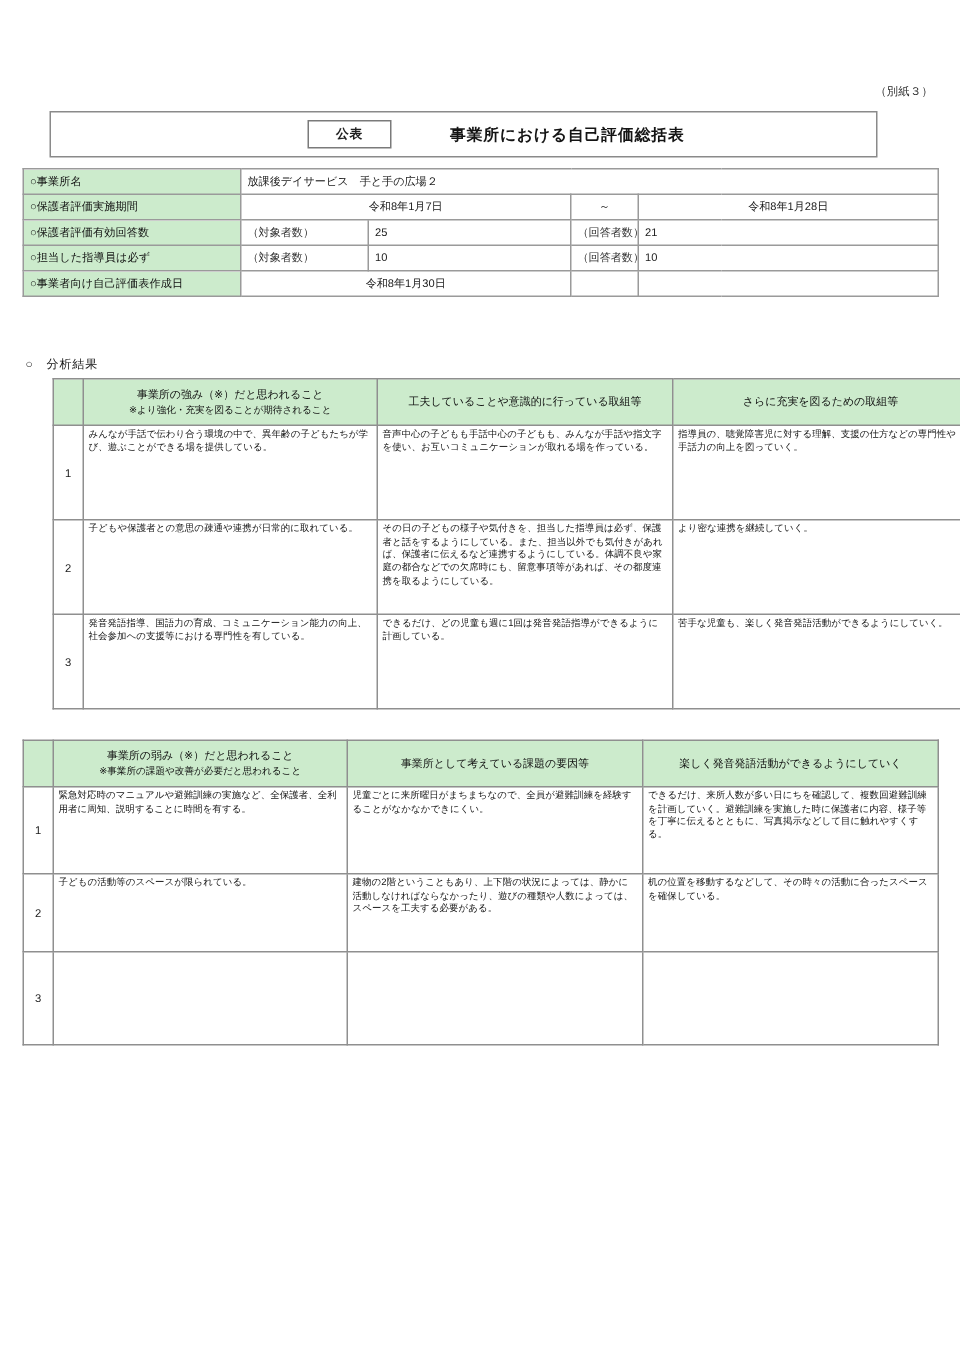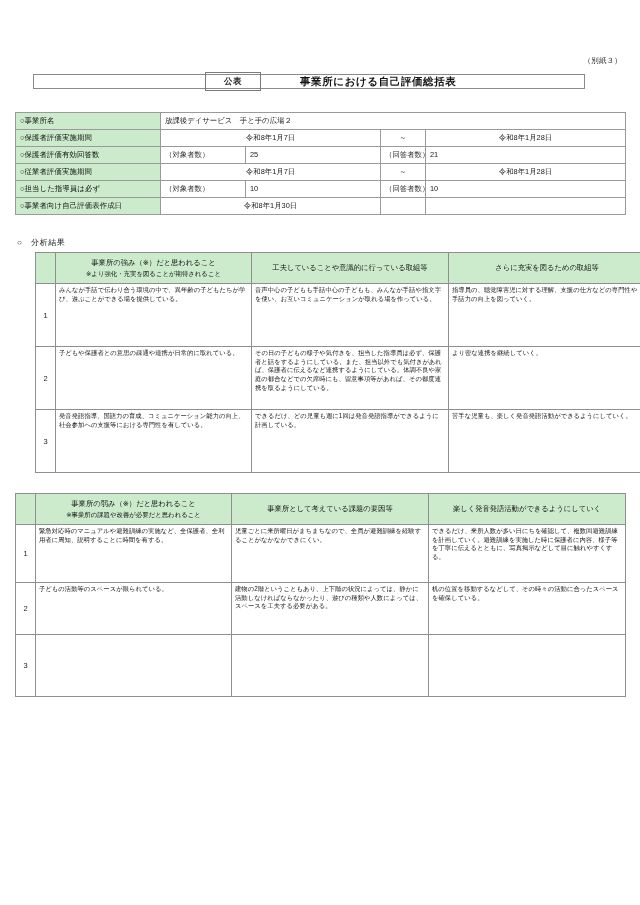--- a/index.html
+++ b/index.html
@@ -33,21 +33,21 @@
     letter-spacing: .2px;
     color: #2b2b2b;
   }
 
   
   .title-banner {
     position: absolute;
     top: 74px;
     left: 33px;
     width: 552px;
-    height: 15px;
+    height: 31px;
     border: 1px solid #8a8a8a;
     box-sizing: border-box;
     display: flex;
     align-items: center;
     font-family: Liberation Mono, monospace;
   }
   .pub-box {
     margin-left: 171px;
     width: 56px;
     height: 19px;
@@ -206,26 +206,20 @@
         <td class="val ctr" colspan="2">令和8年1月28日</td>
       </tr>
       <tr>
         <td class="lbl">○保護者評価有効回答数</td>
         <td class="val small-paren">（対象者数）</td>
         <td class="val rgt">25</td>
         <td class="val small-paren">（回答者数）</td>
         <td class="val rgt" colspan="2">21</td>
       </tr>
       <tr>
-        <td class="lbl">○従業者評価実施期間</td>
-        <td class="val ctr" colspan="2">令和8年1月7日</td>
-        <td class="val ctr">～</td>
-        <td class="val ctr" colspan="2">令和8年1月28日</td>
-      </tr>
-      <tr>
         <td class="lbl">○担当した指導員は必ず</td>
         <td class="val small-paren">（対象者数）</td>
         <td class="val rgt">10</td>
         <td class="val small-paren">（回答者数）</td>
         <td class="val rgt" colspan="2">10</td>
       </tr>
       <tr>
         <td class="lbl">○事業者向け自己評価表作成日</td>
         <td class="val ctr" colspan="2">令和8年1月30日</td>
         <td class="val"></td>

